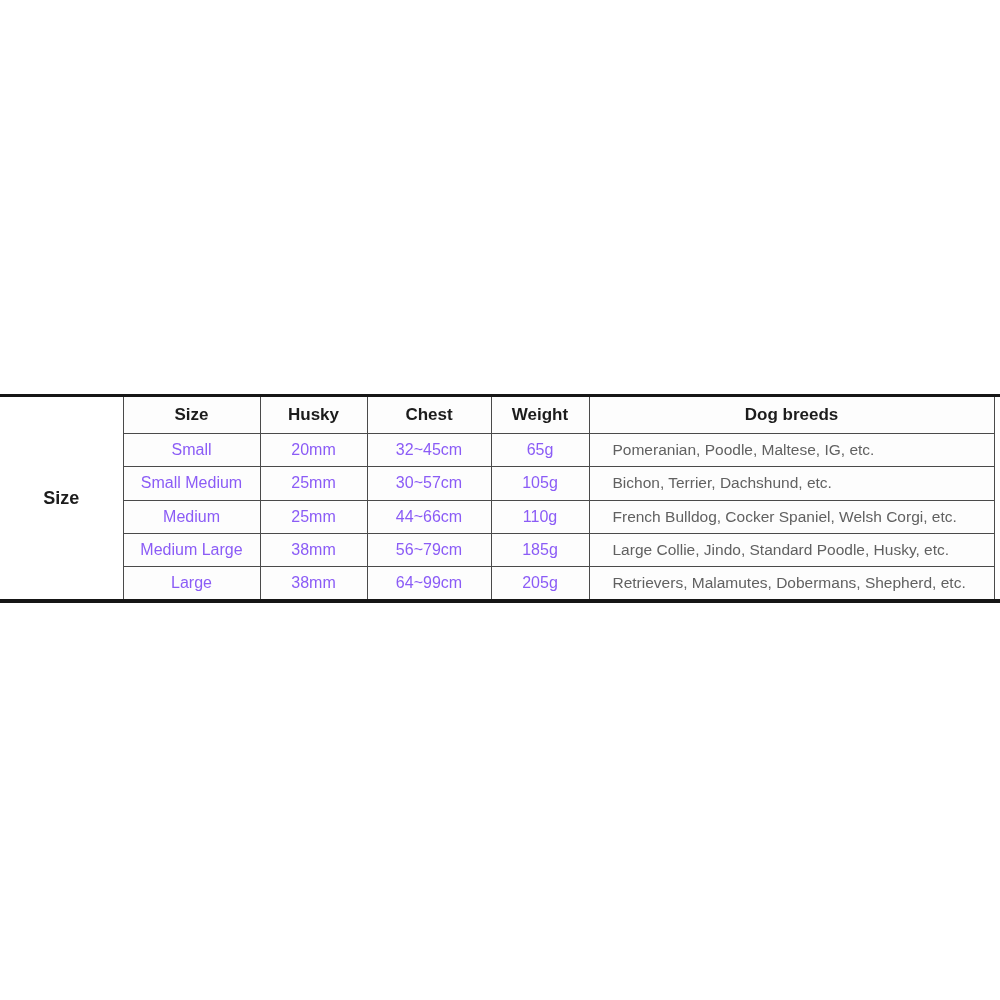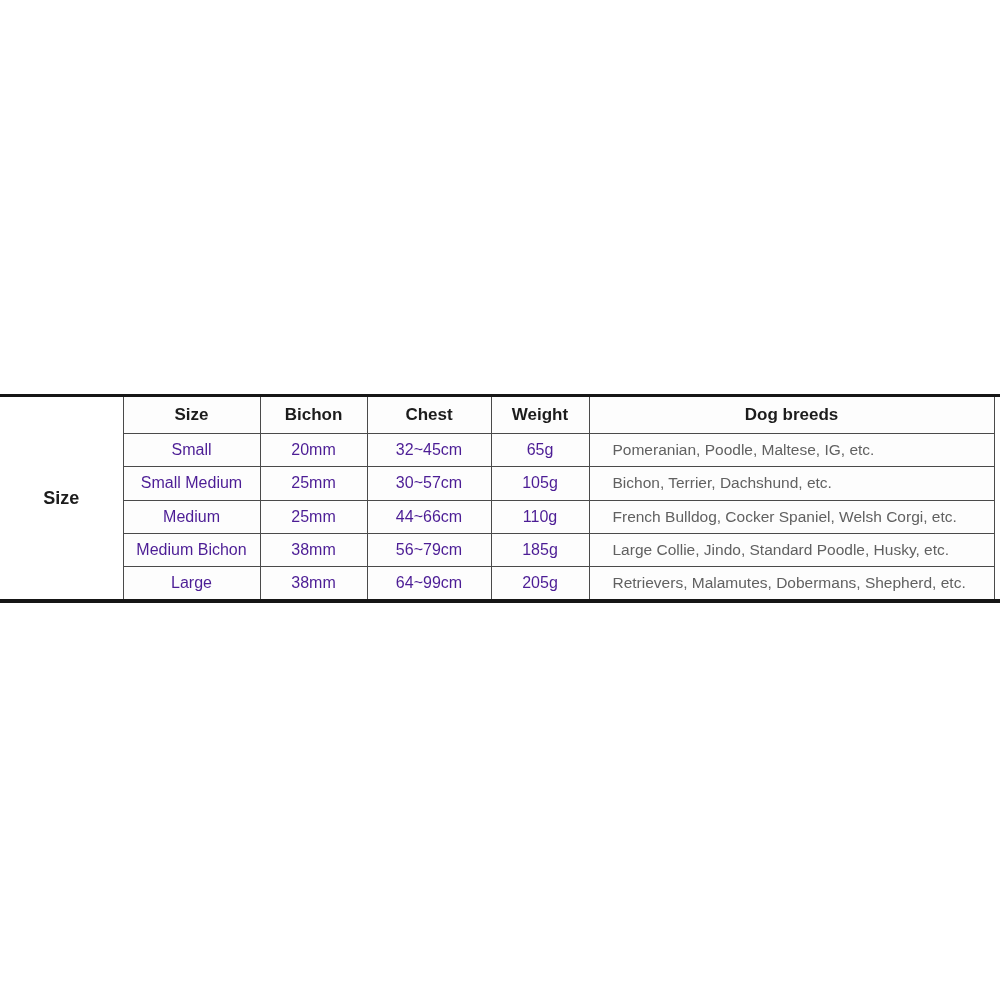--- a/index.html
+++ b/index.html
@@ -59,21 +59,21 @@
     border-left: none;
     border-top: none;
     border-bottom: none;
     font-size: 18px;
     font-weight: 700;
     color: #1c1c1c;
     background: #ffffff;
   }
   .size-chart td.val {
     font-size: 16px;
-    color: #4c1d95;
+    color: #8b5cf6;
   }
   .size-chart td.breeds {
     font-size: 15.5px;
     color: #616161;
     text-align: left;
     padding-left: 23px;
   }
   .size-chart tr.last td {
     border-bottom: none;
     margin-left: 24px;
@@ -92,21 +92,21 @@
         <col style="width:137px">
         <col style="width:107px">
         <col style="width:124px">
         <col style="width:98px">
         <col style="width:405px">
       </colgroup>
       <tbody>
           <tr>
         <td class="merged" rowspan="6">Size</td>
         <th>Size</th>
-        <th>Bichon</th>
+        <th>Husky</th>
         <th>Chest</th>
         <th>Weight</th>
         <th>Dog breeds</th>
       </tr>
       <tr>
         <td class="val">Small</td>
         <td class="val">20mm</td>
         <td class="val">32~45cm</td>
         <td class="val">65g</td>
         <td class="breeds">Pomeranian, Poodle, Maltese, IG, etc.</td>
@@ -119,21 +119,21 @@
         <td class="breeds">Bichon, Terrier, Dachshund, etc.</td>
       </tr>
       <tr>
         <td class="val">Medium</td>
         <td class="val">25mm</td>
         <td class="val">44~66cm</td>
         <td class="val">110g</td>
         <td class="breeds">French Bulldog, Cocker Spaniel, Welsh Corgi, etc.</td>
       </tr>
       <tr>
-        <td class="val">Medium Bichon</td>
+        <td class="val">Medium Large</td>
         <td class="val">38mm</td>
         <td class="val">56~79cm</td>
         <td class="val">185g</td>
         <td class="breeds">Large Collie, Jindo, Standard Poodle, Husky, etc.</td>
       </tr>
       <tr class="last">
         <td class="val">Large</td>
         <td class="val">38mm</td>
         <td class="val">64~99cm</td>
         <td class="val">205g</td>

